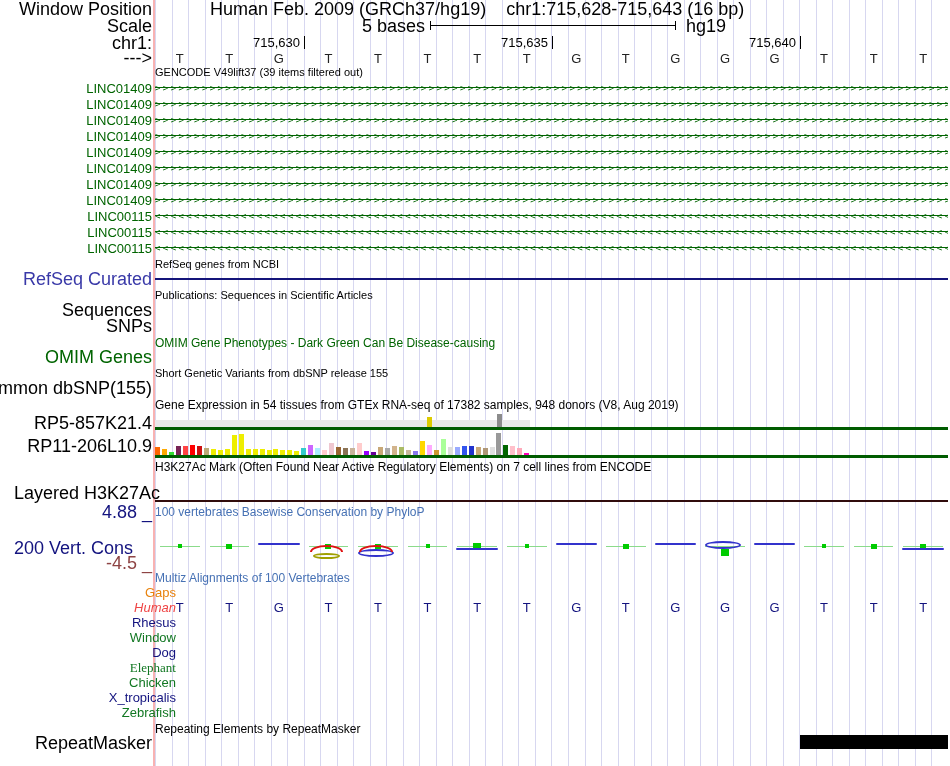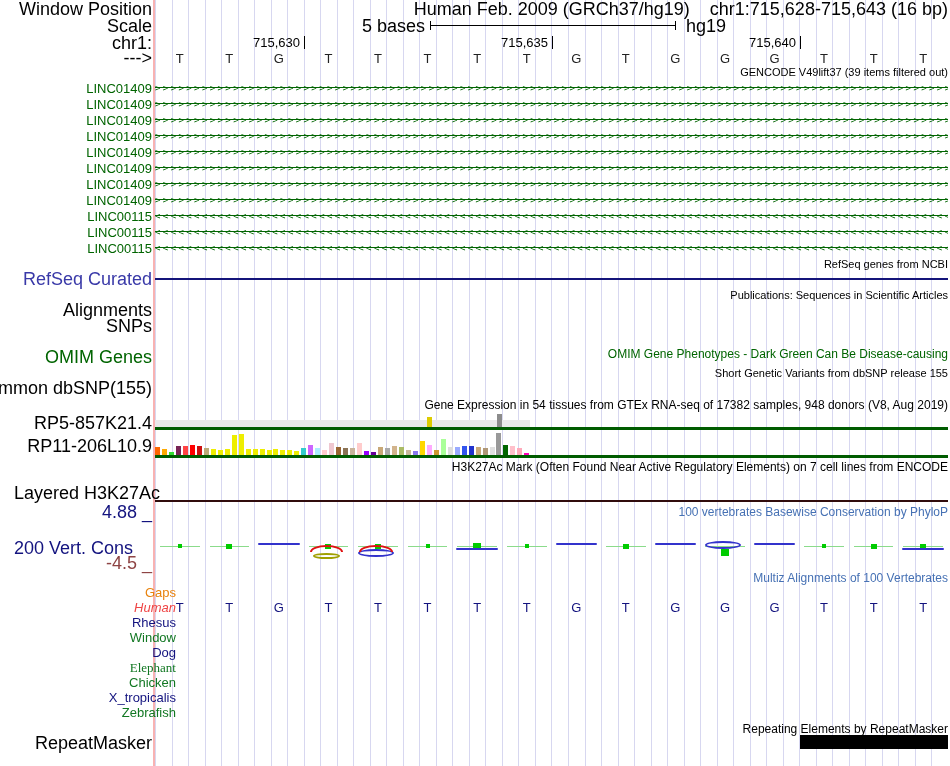--- a/index.html
+++ b/index.html
@@ -4,21 +4,21 @@
 <style>
   html,body{margin:0;padding:0;}
   body{
     width:950px;height:766px;position:relative;overflow:hidden;
     background:#fff;color:#000;
     font-family:"Liberation Sans",sans-serif;
   }
   .abs{position:absolute;}
   .lr{position:absolute;right:798px;text-align:right;white-space:nowrap;}
   .ll{position:absolute;left:14px;white-space:nowrap;margin-top:12px;}
-  .ct{position:absolute;left:155px;width:793px;text-align:right;white-space:nowrap;box-sizing:border-box;}
+  .ct{position:absolute;left:155px;width:793px;text-align:left;white-space:nowrap;box-sizing:border-box;}
   .f11{font-size:11px;line-height:13px;}
   .f12{font-size:12px;line-height:14px;}
   .f13{font-size:18px;line-height:15px;}
   .green{color:#006400;}
   .navy{color:#13137f;}
   .blue{color:#4671b4;}
   .maroon{color:#8e4444;}
   .refseqc{color:#3939a8;}
   #grid{
     position:absolute;left:155px;top:0;width:793px;height:766px;
@@ -70,24 +70,24 @@
 <div class="lr f13" style="top:36px">chr1:</div>
 <div class="lr f13" style="top:51px">---&gt;</div>
 
 <div class="ct f11" style="top:66px">GENCODE V49lift37 (39 items filtered out)</div>
 
 <div class="ct f11" style="top:258px">RefSeq genes from NCBI</div>
 <div class="lr f13 refseqc" style="top:272px">RefSeq Curated</div>
 <div class="hline" style="top:278px;height:2px;background:#14147a"></div>
 
 <div class="ct f11" style="top:289px">Publications: Sequences in Scientific Articles</div>
-<div class="lr f13" style="top:303px">Alignments</div>
+<div class="lr f13" style="top:303px">Sequences</div>
 <div class="lr f13" style="top:319px">SNPs</div>
 
-<div class="ct f12 green" style="top:347px">OMIM Gene Phenotypes - Dark Green Can Be Disease-causing</div>
+<div class="ct f12 green" style="top:336px">OMIM Gene Phenotypes - Dark Green Can Be Disease-causing</div>
 <div class="lr f13 green" style="top:350px">OMIM Genes</div>
 
 <div class="ct f11" style="top:367px">Short Genetic Variants from dbSNP release 155</div>
 <div class="lr f13" style="top:381px">Common dbSNP(155)</div>
 
 <div class="ct f12" style="top:398px">Gene Expression in 54 tissues from GTEx RNA-seq of 17382 samples, 948 donors (V8, Aug 2019)</div>
 <div class="lr f13" style="top:416px">RP5-857K21.4</div>
 <div class="abs" style="left:155px;top:420px;width:375px;height:7px;background:#e9e9e9"></div>
 <div class="hline" style="top:427px;height:3px;background:#005c00"></div>
 <div class="lr f13" style="top:439px">RP11-206L10.9</div>

